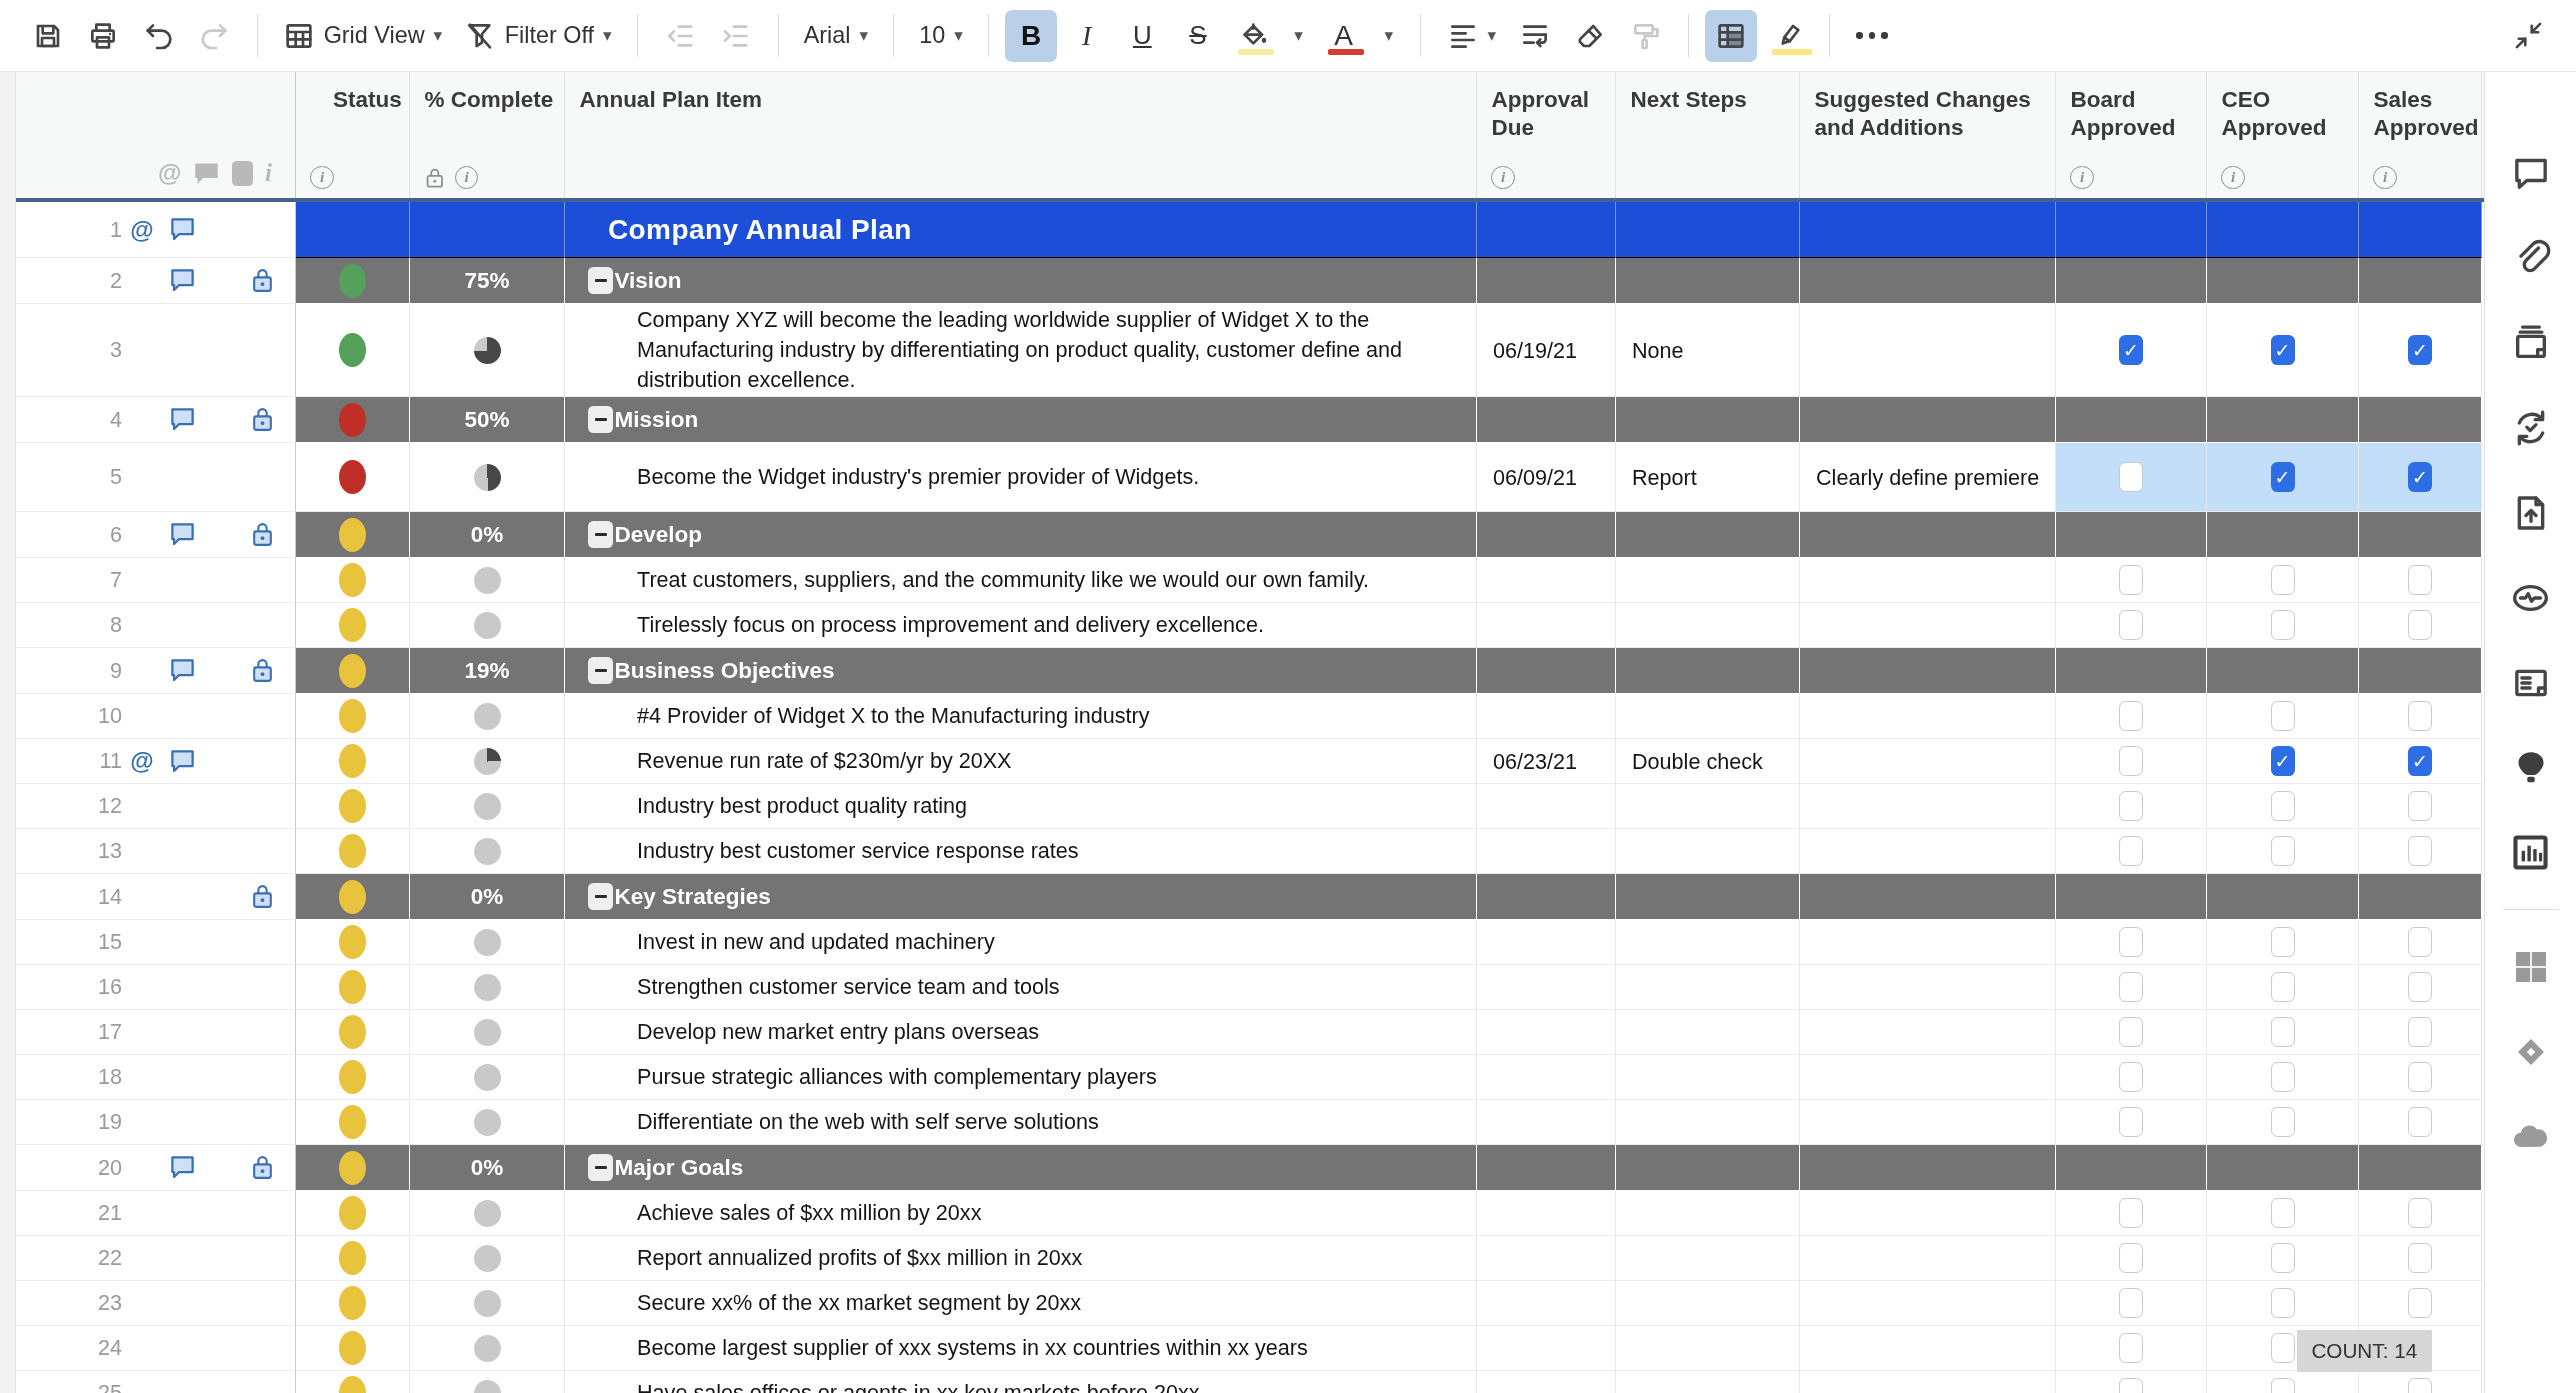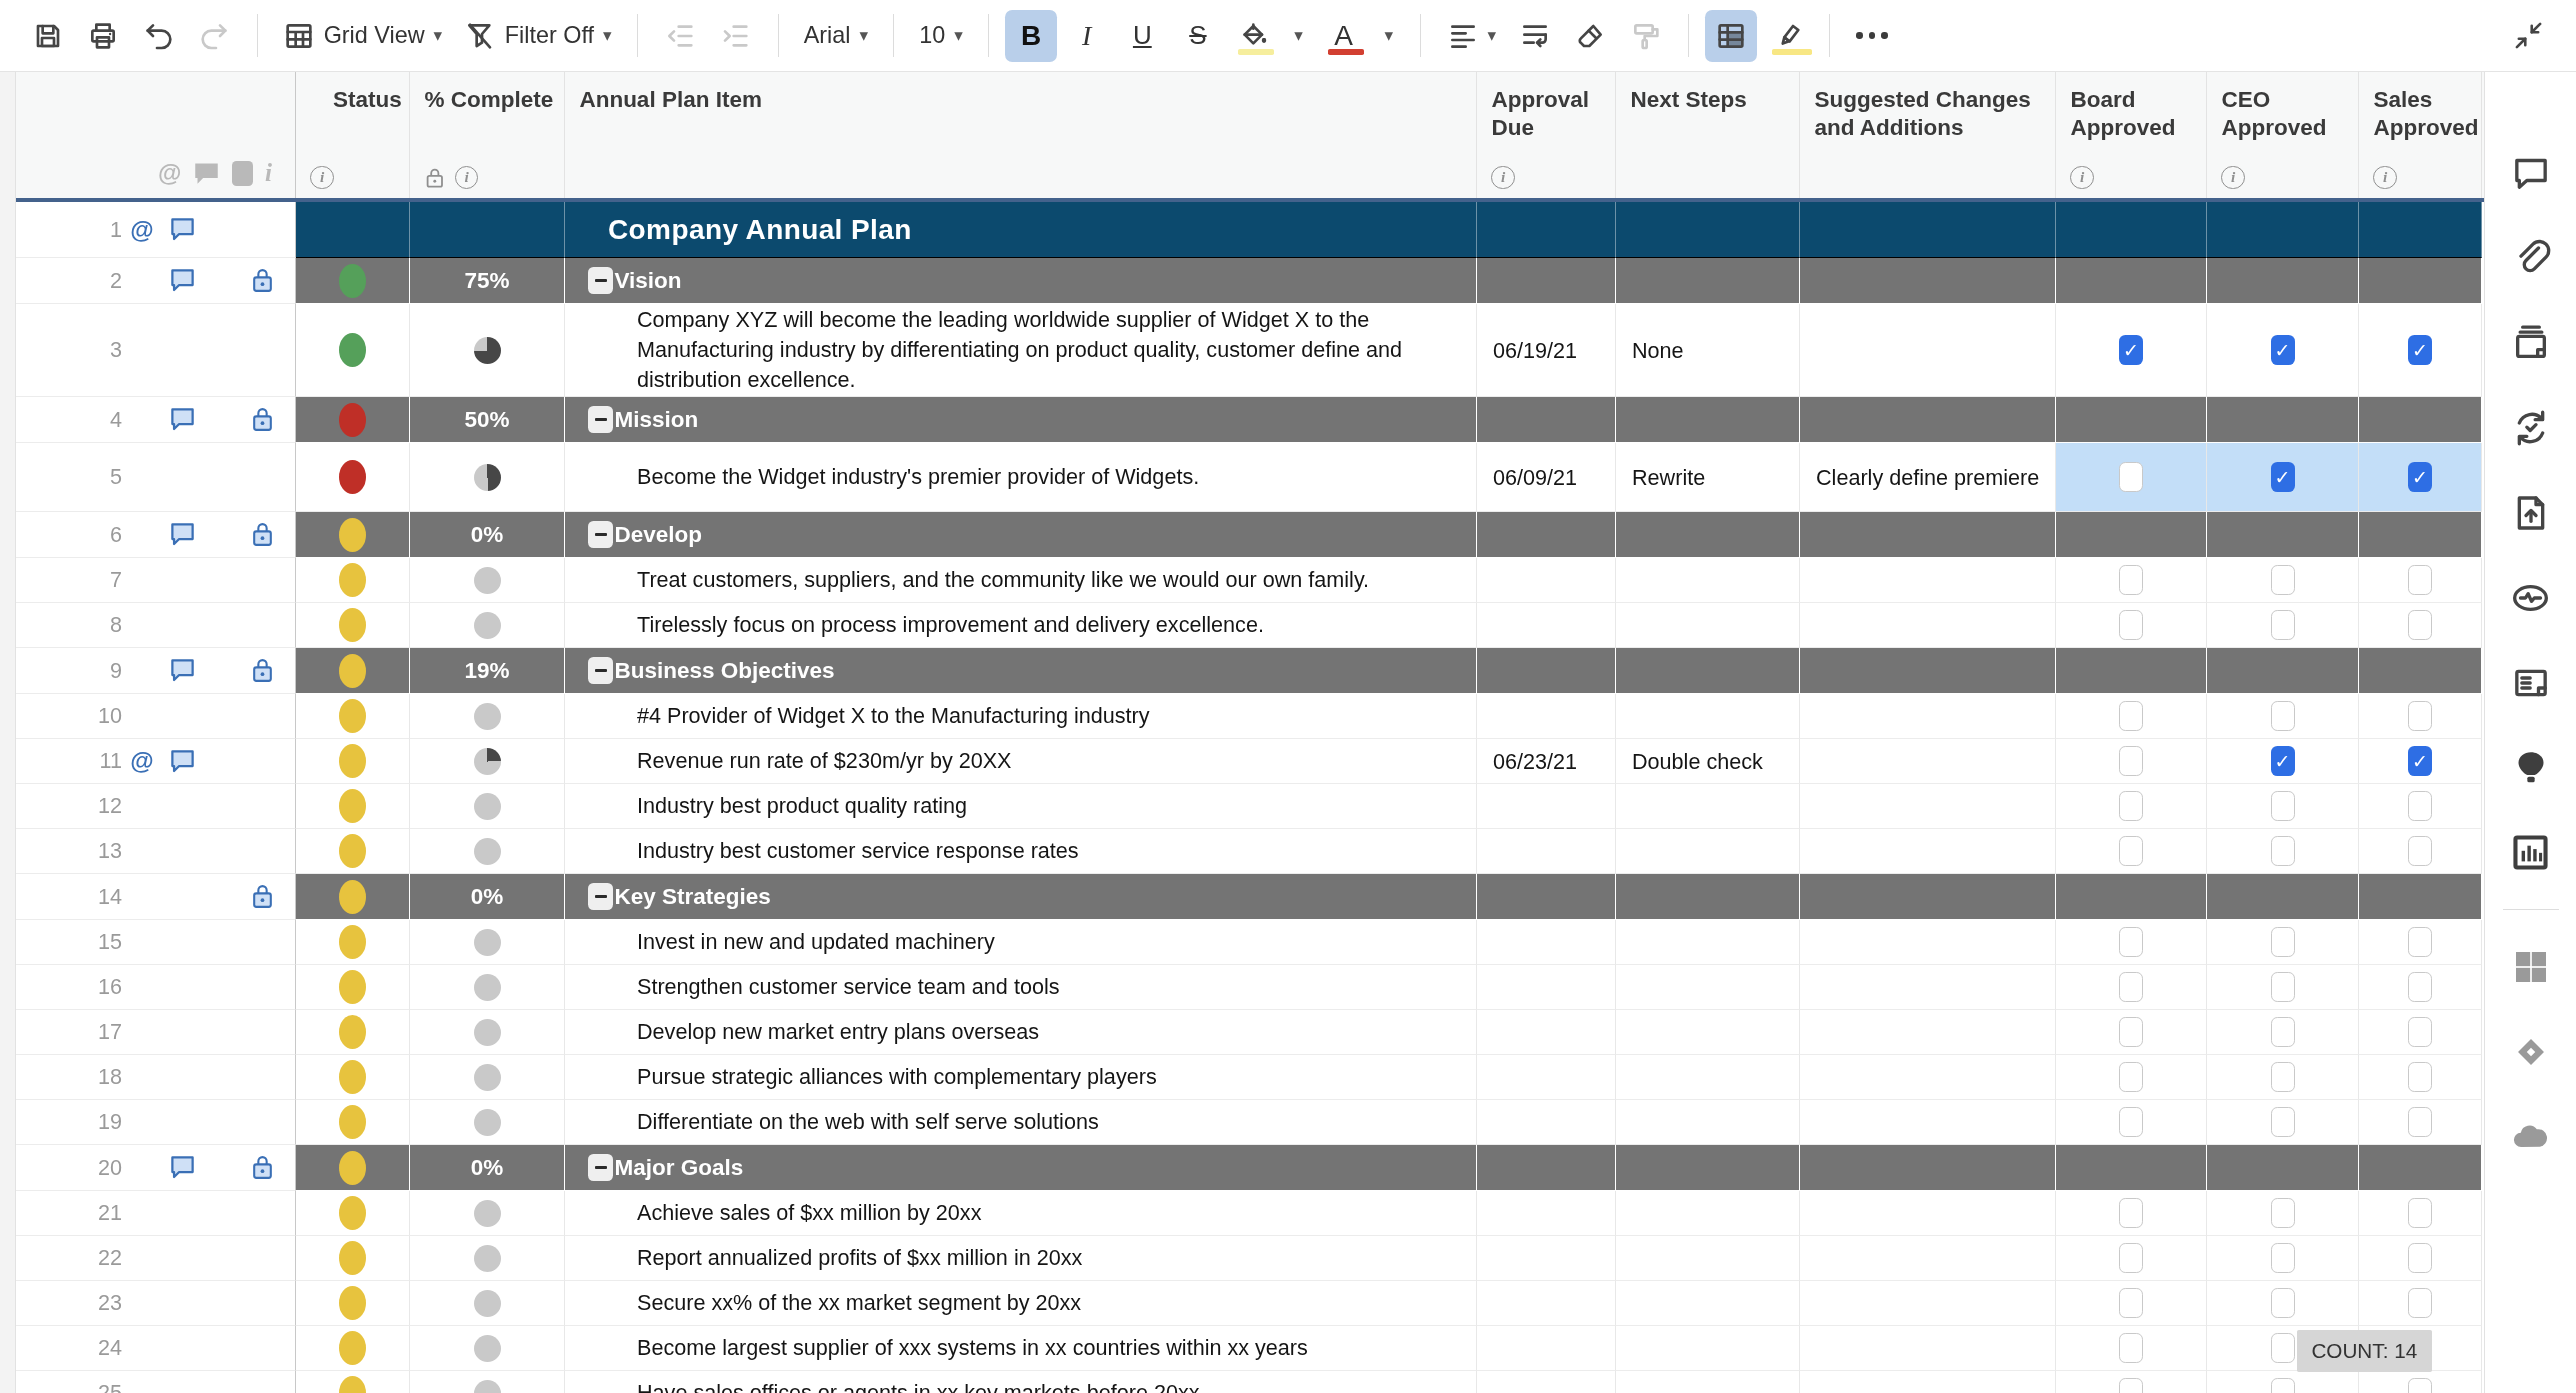--- a/index.html
+++ b/index.html
@@ -45,21 +45,21 @@
 .attachblob{width:21.6px;height:25px;background:#b9b9b9;border-radius:4.5px;display:inline-block}
 
 
 .row{display:flex;width:100%}
 .gut{width:280px;flex:0 0 280px;background:#fff;border-right:1.8px solid #c8c8c8;
   border-bottom:0.9px solid #ececec;display:flex;align-items:center}
 .rnum{width:106px;text-align:right;font-size:21.6px;color:#9a9a9a;flex:0 0 106px}
 .slot{width:40px;flex:0 0 40px;display:flex;justify-content:center;align-items:center}
 .cell{border-right:0.9px solid #e8e8e8;border-bottom:0.9px solid #ececec;
   display:flex;align-items:center;position:relative;flex:0 0 auto;overflow:hidden}
-.row.title .cell{background:#0c4a6e;border-right-color:rgba(255,255,255,.4);border-bottom-color:#000}
+.row.title .cell{background:#1d4ed8;border-right-color:rgba(255,255,255,.4);border-bottom-color:#000}
 .row.section .cell{background:#747474;border-right-color:#fff;border-bottom-color:#fff}
 .cell.hl{background:#c3def8}
 .dot{width:27px;height:34px;border-radius:50%;margin:0 auto}
 .dot.green{background:#55a05a}.dot.red{background:#bf2f27}.dot.yellow{background:#e7c33e}
 .ball{width:27px;height:27px;border-radius:50%;margin:0 auto}
 .pct{width:100%;text-align:center;font-weight:700;color:#fff;font-size:22.5px}
 .titletext{font-size:28px;font-weight:700;color:#fff;padding-left:43px;letter-spacing:0.4px}
 .secwrap{display:flex;align-items:center;gap:1px;padding-left:23.4px}
 .minusbox{width:25px;height:27px;background:#efefef;border-radius:5.4px;display:inline-flex;
   align-items:center;justify-content:center}
@@ -466,21 +466,21 @@
         <div class="cell" style="width: 155px;">
           <span class="ball" style="background: conic-gradient(rgb(71, 71, 71) 0deg, rgb(71, 71, 71) 50%, rgb(201, 201, 201) 50%, rgb(201, 201, 201) 100%);"></span>
         </div>
         <div class="cell" style="width: 912px;">
           <div class="itemtext">Become the Widget industry's premier provider of Widgets.</div>
         </div>
         <div class="cell" style="width: 139px;">
           <div class="celltext">06/09/21</div>
         </div>
         <div class="cell" style="width: 184px;">
-          <div class="celltext">Rewrite</div>
+          <div class="celltext">Report</div>
         </div>
         <div class="cell" style="width: 256px;">
           <div class="celltext">Clearly define premiere</div>
         </div>
         <div class="cell hl" style="width: 151px;">
           <span class="cb cb-off"></span>
         </div>
         <div class="cell hl" style="width: 152px;">
           <span class="cb cb-on">✓</span>
         </div>

